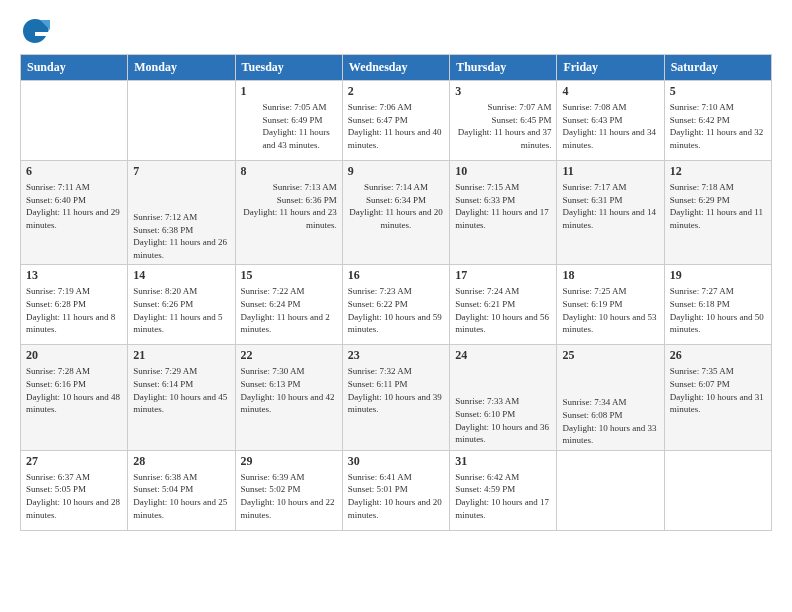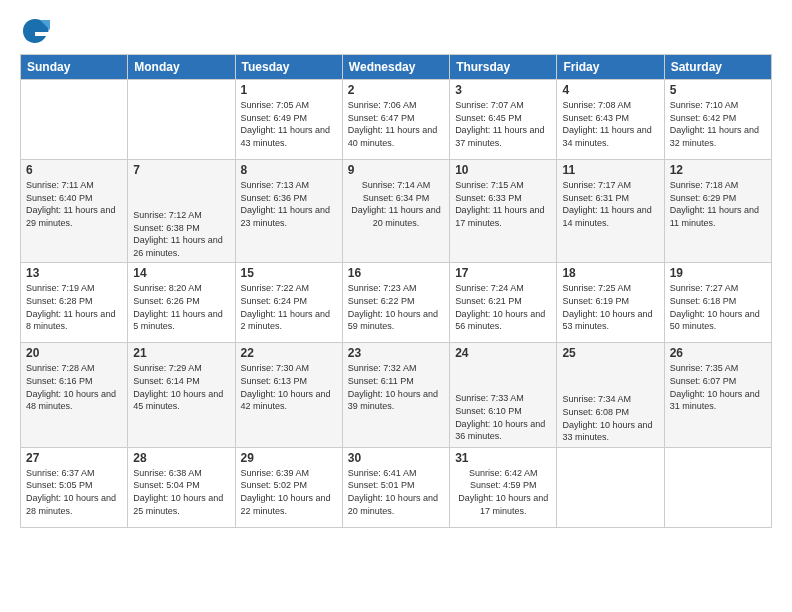--- a/index.html
+++ b/index.html
@@ -54,20 +54,21 @@
       color: #333;
     }
     .subtitle {
       font-size: 14px;
       color: #555;
     }
     .calendar {
       width: 100%;
       border-collapse: collapse;
       table-layout: fixed;
+      font-family: Liberation Serif, serif;
     }
     .calendar th {
       background-color: #2b72b8;
       color: #fff;
       text-align: left;
       padding: 5px 6px;
       font-size: 12px;
       font-weight: bold;
       border: 1px solid #ccc;
     }
@@ -128,33 +129,33 @@
           <th>Friday</th>
           <th>Saturday</th>
         </tr>
     </thead>
     <tbody id="calendar-body">
     <tr>
           <td></td>
           <td></td>
           <td>
             <span class="day-num">1</span>
-            <div class="day-info" style="white-space: pre-line;">Sunrise: 7:05 AM
+            <div class="day-info" style="white-space: pre-line; margin-left: 22px;">Sunrise: 7:05 AM
 Sunset: 6:49 PM
 Daylight: 11 hours and 43 minutes.</div>
           </td>
           <td>
             <span class="day-num">2</span>
             <div class="day-info" style="white-space: pre-line;">Sunrise: 7:06 AM
 Sunset: 6:47 PM
 Daylight: 11 hours and 40 minutes.</div>
           </td>
           <td>
             <span class="day-num">3</span>
-            <div class="day-info" style="white-space: pre-line;">Sunrise: 7:07 AM
+            <div class="day-info" style="white-space: pre-line; text-align: right;">Sunrise: 7:07 AM
 Sunset: 6:45 PM
 Daylight: 11 hours and 37 minutes.</div>
           </td>
           <td>
             <span class="day-num">4</span>
             <div class="day-info" style="white-space: pre-line;">Sunrise: 7:08 AM
 Sunset: 6:43 PM
 Daylight: 11 hours and 34 minutes.</div>
           </td>
           <td>
@@ -172,21 +173,21 @@
 Daylight: 11 hours and 29 minutes.</div>
           </td>
           <td class="alt-row">
             <span class="day-num">7</span>
             <div class="day-info" style="white-space: pre-line; margin-top: 32px;">Sunrise: 7:12 AM
 Sunset: 6:38 PM
 Daylight: 11 hours and 26 minutes.</div>
           </td>
           <td class="alt-row">
             <span class="day-num">8</span>
-            <div class="day-info" style="white-space: pre-line;">Sunrise: 7:13 AM
+            <div class="day-info" style="white-space: pre-line; text-align: right;">Sunrise: 7:13 AM
 Sunset: 6:36 PM
 Daylight: 11 hours and 23 minutes.</div>
           </td>
           <td class="alt-row">
             <span class="day-num">9</span>
             <div class="day-info" style="white-space: pre-line; text-align: center;">Sunrise: 7:14 AM
 Sunset: 6:34 PM
 Daylight: 11 hours and 20 minutes.</div>
           </td>
           <td class="alt-row">
@@ -316,21 +317,21 @@
 Daylight: 10 hours and 22 minutes.</div>
           </td>
           <td>
             <span class="day-num">30</span>
             <div class="day-info" style="white-space: pre-line;">Sunrise: 6:41 AM
 Sunset: 5:01 PM
 Daylight: 10 hours and 20 minutes.</div>
           </td>
           <td>
             <span class="day-num">31</span>
-            <div class="day-info" style="white-space: pre-line; text-align: center;">Sunrise: 6:42 AM
+            <div class="day-info" style="white-space: pre-line;">Sunrise: 6:42 AM
 Sunset: 4:59 PM
 Daylight: 10 hours and 17 minutes.</div>
           </td>
           <td></td>
           <td></td>
         </tr>
       </tbody>
   </table>
 </div>
 

